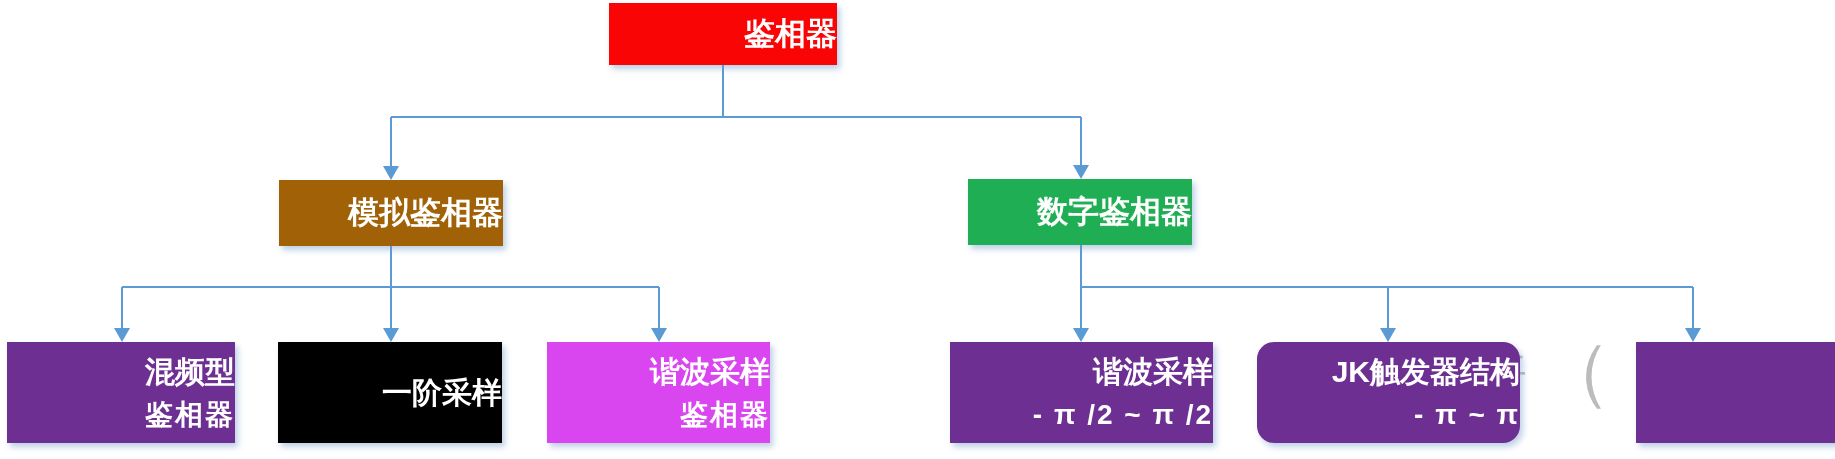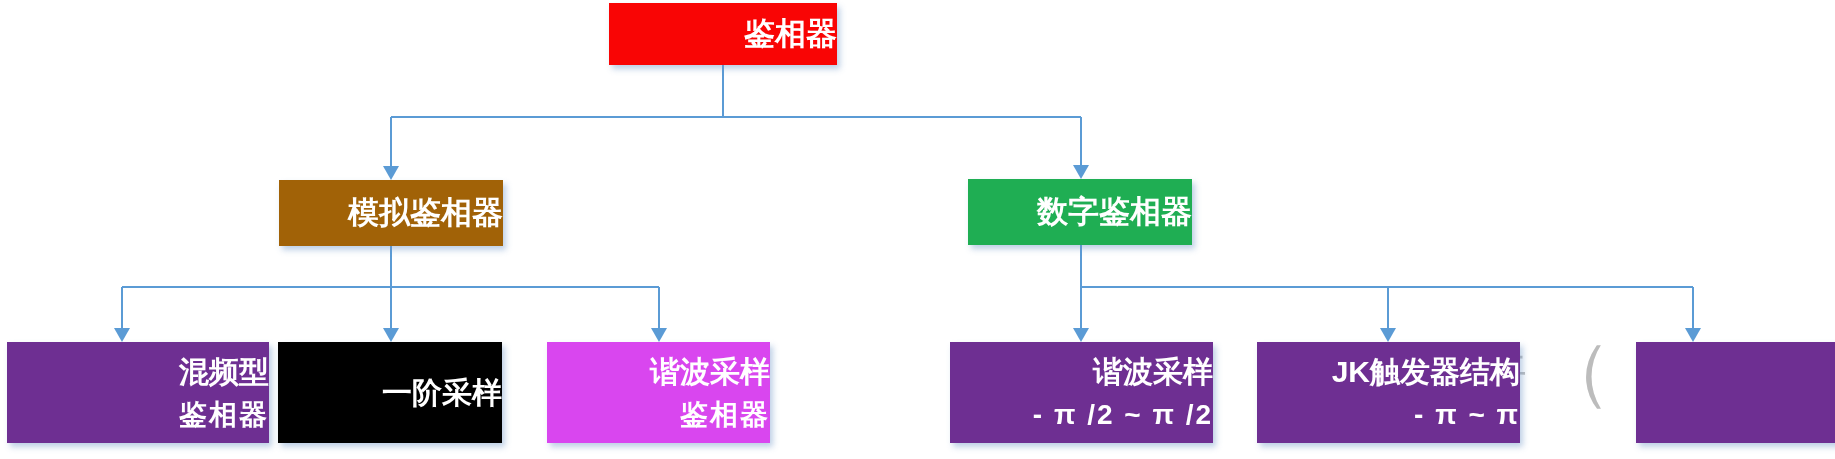--- a/index.html
+++ b/index.html
@@ -45,21 +45,21 @@
     line-height: 1.3;
   }
   .node .label { font-size: 31px; }
   .leaf .label { font-size: 30px; }
   .leaf .sublabel { font-size: 28px; margin-top: 6px; letter-spacing: 2px; }
 
   
   #node-root      { left: 609px;  top: 3px;   width: 228px; height: 62px; }
   #node-analog    { left: 279px;  top: 180px; width: 224px; height: 66px; }
   #node-digital   { left: 968px;  top: 179px; width: 224px; height: 66px; }
-  #node-mixer     { left: 7px;    top: 342px; width: 228px; height: 101px; padding-left: 34px; }
+  #node-mixer     { left: 7px;    top: 342px; width: 228px; height: 101px; }
   #node-sample    { left: 278px;  top: 342px; width: 224px; height: 101px; }
   #node-harmonic  { left: 547px;  top: 342px; width: 223px; height: 101px; }
   #node-xor       { left: 950px;  top: 342px; width: 263px; height: 101px; }
   #node-jk        { left: 1257px; top: 342px; width: 263px; height: 101px; }
   #node-tristate  { left: 1636px; top: 342px; width: 263px; height: 101px; }
 
   .watermark {
     position: absolute;
     left: 1500px;
     top: 338px;
@@ -129,21 +129,21 @@
     <span class="label">一阶采样</span>
   </div>
   <div id="node-harmonic" class="node leaf" style="background: #d946ef;">
     <span class="label">谐波采样</span>
     <span class="sublabel">鉴相器</span>
   </div>
   <div id="node-xor" class="node leaf" style="background: rgb(110, 47, 146);">
     <span class="label">谐波采样</span>
     <span class="sublabel">- π /2 ~ π /2</span>
   </div>
-  <div id="node-jk" class="node leaf" style="background: rgb(110, 47, 146);">
+  <div id="node-jk" class="node leaf" style="background: rgb(110, 47, 146); border-radius: 17px;">
     <span class="label">JK触发器结构</span>
     <span class="sublabel">- π ~ π</span>
   </div>
   <div id="node-tristate" class="node leaf" style="background: rgb(110, 47, 146);">
     <span class="label">三态</span>
   </div>
 
 </div>
 
 </body></html>

